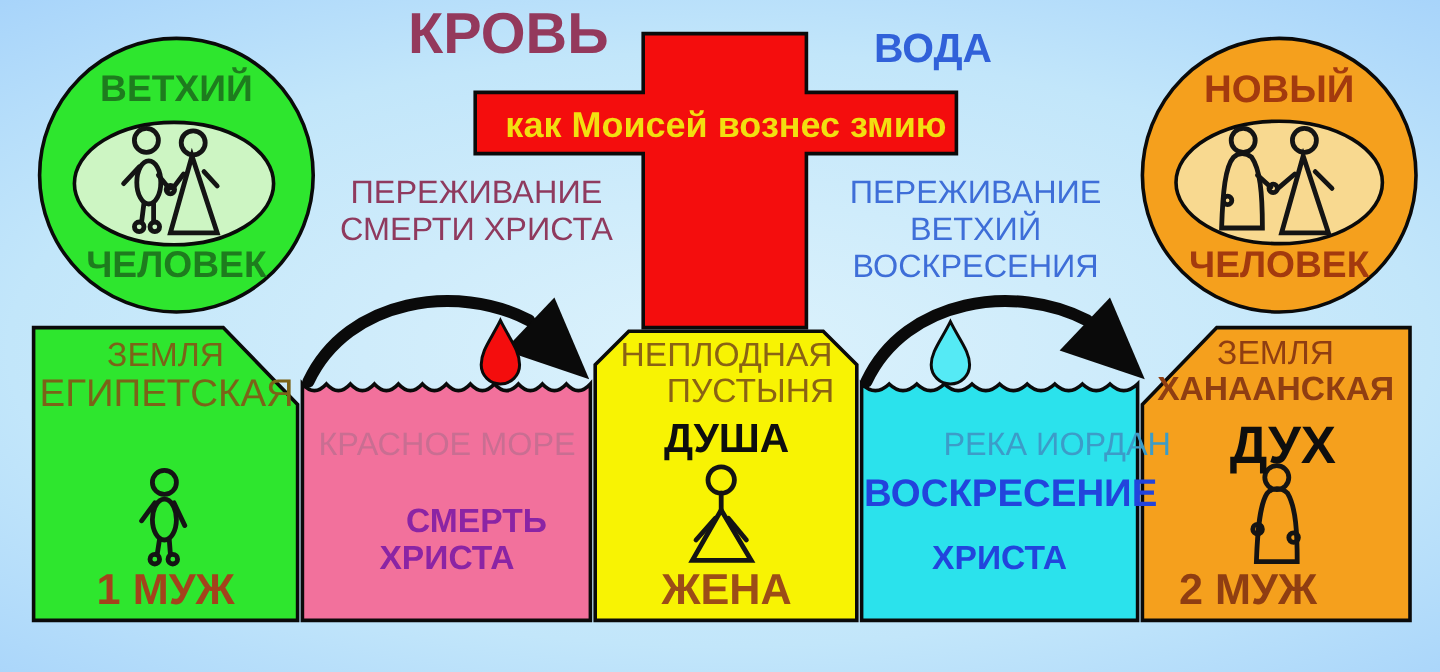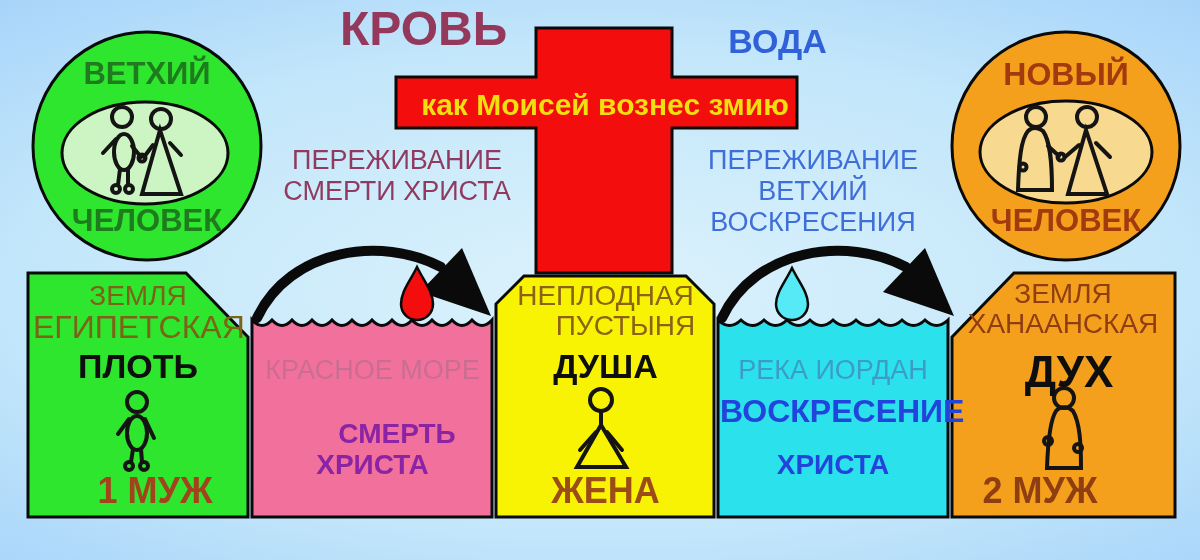--- a/index.html
+++ b/index.html
@@ -128,34 +128,33 @@
   <div class="t" style="left:694px;top:208px;width:238px;font-size:27px;color:#3E6ED8;">ВОСКРЕСЕНИЯ</div>
 
   <div class="t b" style="left:57px;top:58px;width:180px;font-size:31px;color:#1E7C1E;">ВЕТХИЙ</div>
   <div class="t b" style="left:57px;top:205px;width:180px;font-size:31px;color:#1E7C1E;">ЧЕЛОВЕК</div>
 
   <div class="t b" style="left:976px;top:58px;width:180px;font-size:32px;color:#A33A0E;">НОВЫЙ</div>
   <div class="t b" style="left:976px;top:205px;width:180px;font-size:31px;color:#A33A0E;">ЧЕЛОВЕК</div>
 
   <div class="t" style="left:33px;top:281px;width:210px;font-size:28px;color:#7B6318;">ЗЕМЛЯ</div>
   <div class="t" style="left:33px;top:311px;width:210px;font-size:32px;color:#7B6318;">ЕГИПЕТСКАЯ</div>
-  <div class="t b" style="left:33px;top:349px;width:210px;font-size:34px;color:#0E0E0E;">ПЛОТЬ</div>
-  <div class="t b" style="left:50px;top:472px;width:210px;font-size:36px;color:#A3431C;">1 МУЖ</div>
+  <div class="t b" style="left:33px;top:472px;width:210px;font-size:36px;color:#A3431C;">1 МУЖ</div>
 
   <div class="t" style="left:255px;top:356px;width:235px;font-size:27px;color:#C96E92;">КРАСНОЕ МОРЕ</div>
   <div class="t b" style="left:255px;top:419px;width:284px;font-size:28px;color:#8B24A4;">СМЕРТЬ</div>
   <div class="t b" style="left:255px;top:450px;width:235px;font-size:28px;color:#8B24A4;">ХРИСТА</div>
 
   <div class="t" style="left:498px;top:281px;width:215px;font-size:28px;color:#8A6314;">НЕПЛОДНАЯ</div>
   <div class="t" style="left:498px;top:311px;width:215px;font-size:28px;color:#8A6314;margin-left:20px;">ПУСТЫНЯ</div>
   <div class="t b" style="left:498px;top:349px;width:215px;font-size:34px;color:#0E0E0E;">ДУША</div>
   <div class="t b" style="left:498px;top:472px;width:215px;font-size:36px;color:#9C4D17;">ЖЕНА</div>
 
-  <div class="t" style="left:720px;top:356px;width:226px;font-size:27px;color:#3C9CC8;">РЕКА ИОРДАН</div>
+  <div class="t" style="left:720px;top:356px;width:226px;font-size:27px;color:#3C9CC8;padding-left:48px;">РЕКА ИОРДАН</div>
   <div class="t b" style="left:720px;top:395px;width:218px;font-size:32px;color:#2244DC;">ВОСКРЕСЕНИЕ</div>
   <div class="t b" style="left:720px;top:450px;width:226px;font-size:28px;color:#2244DC;">ХРИСТА</div>
 
   <div class="t" style="left:953px;top:279px;width:220px;font-size:28px;color:#8F3E12;">ЗЕМЛЯ</div>
-  <div class="t" style="left:953px;top:309px;width:220px;font-size:28px;color:#8F3E12;">ХАНААНСКАЯ</div>
+  <div class="t" style="left:953px;top:309px;width:220px;font-size:28px;color:#8F3E12;font-weight:bold;">ХАНААНСКАЯ</div>
   <div class="t b" style="left:953px;top:349px;width:232px;font-size:44px;color:#0E0E0E;">ДУХ</div>
   <div class="t b" style="left:953px;top:472px;width:174px;font-size:36px;color:#8F3E12;">2 МУЖ</div>
 
 </div>
 
 </body></html>

